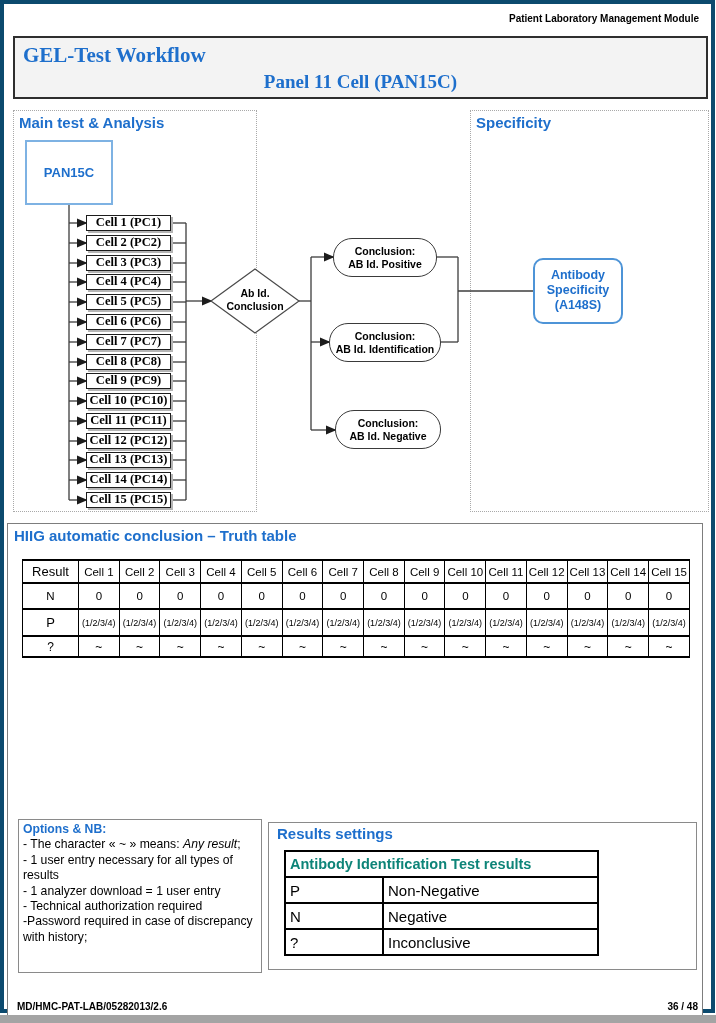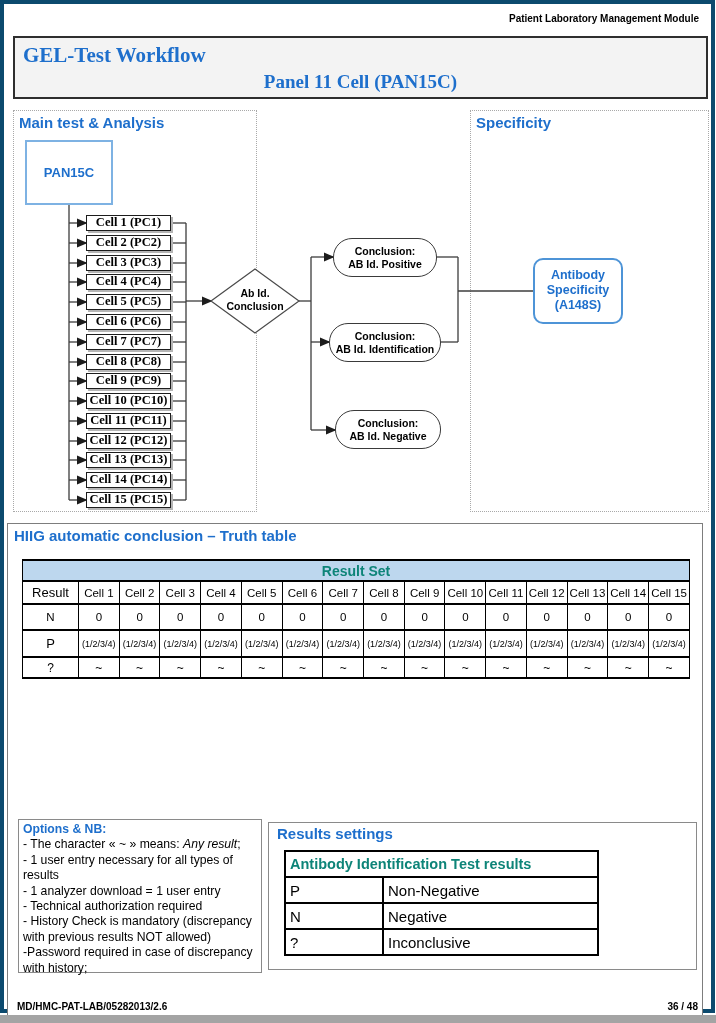--- a/index.html
+++ b/index.html
@@ -183,23 +183,20 @@
           <col>
           <col>
           <col>
           <col>
           <col>
           <col>
           <col>
           <col>
         </colgroup>
       <tbody id="truth-body">
-          <tr class="band">
-            <td colspan="16">Result Set</td>
-          </tr>
           <tr class="head">
             <th class="label-col">Result</th>
             <th>Cell 1</th>
             <th>Cell 2</th>
             <th>Cell 3</th>
             <th>Cell 4</th>
             <th>Cell 5</th>
             <th>Cell 6</th>
             <th>Cell 7</th>
             <th>Cell 8</th>
@@ -268,21 +265,20 @@
         </tbody>
     </table>
 
     <div class="options-box">
       <div class="options-title">Options &amp; NB:</div>
       <div id="options-lines">
           <div><span>- The character « ~ » means: </span><span class="italic">Any result</span><span>;</span></div>
           <div>- 1 user entry necessary for all types of results</div>
           <div>- 1 analyzer download = 1 user entry</div>
           <div>- Technical authorization required</div>
-          <div>- History Check is mandatory (discrepancy with previous results NOT allowed)</div>
           <div>-Password required in case of discrepancy with history;</div>
         </div>
     </div>
 
     <div class="results-outer">
       <div class="results-title">Results settings</div>
       <table class="settings" id="settings-table">
         <colgroup>
             <col class="k">
             <col>

